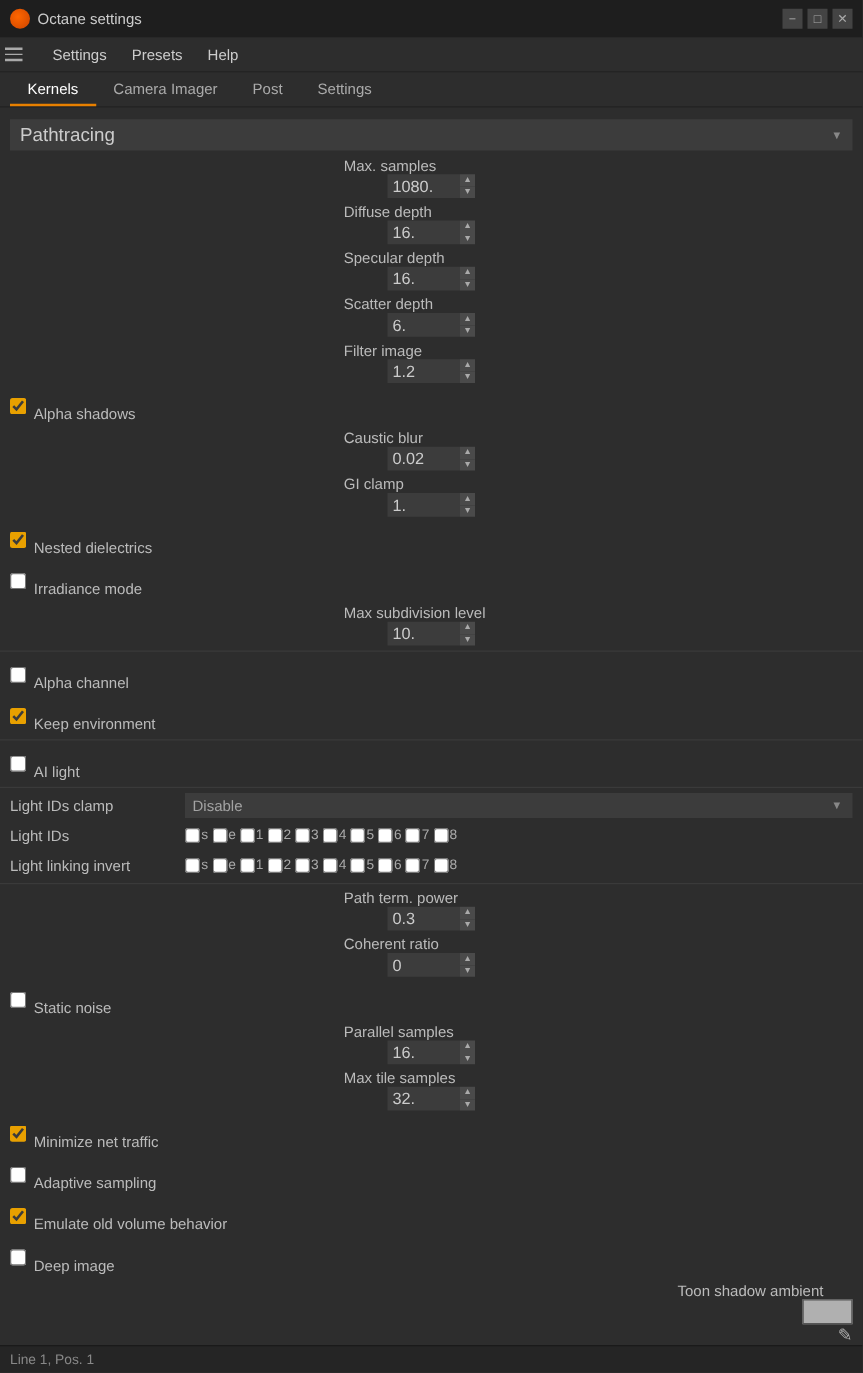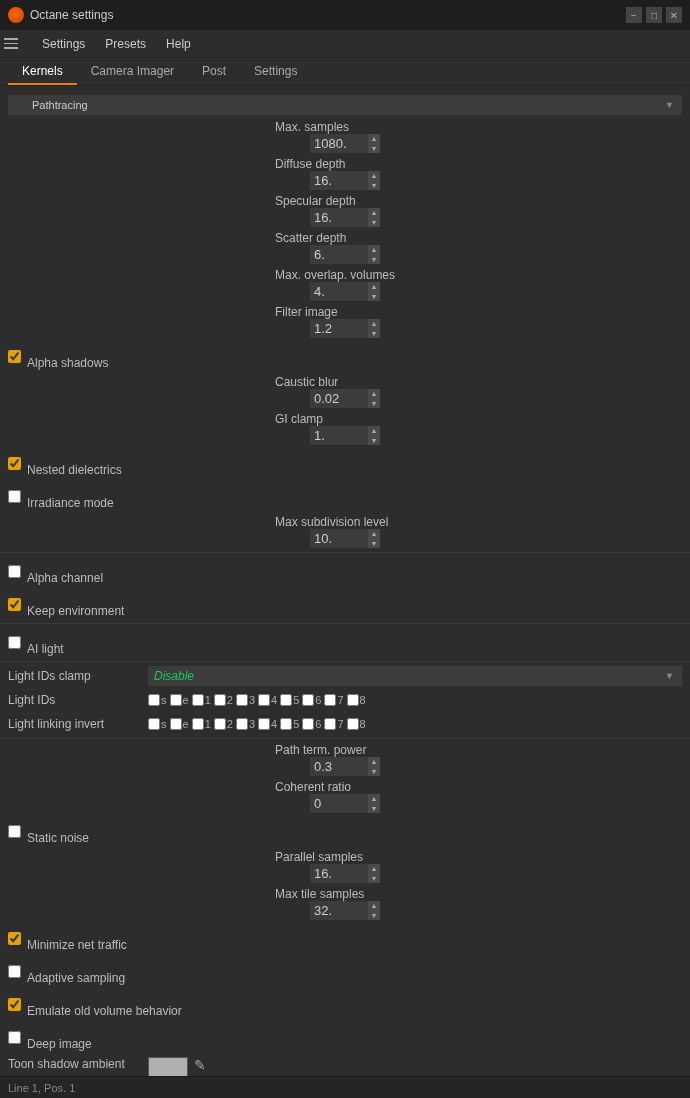--- a/index.html
+++ b/index.html
@@ -116,22 +116,22 @@
     .dropdown-row {
       display: flex;
       align-items: center;
       padding: 3px 8px;
     }
     .dropdown-select {
       width: 100%;
       background: #3c3c3c;
       color: #cccccc;
       border: none;
-      padding: 4px 24px;
-      font-size: 11px;
+      padding: 4px 8px;
+      font-size: 15px;
       appearance: none;
       cursor: pointer;
     }
     .dropdown-wrapper {
       position: relative;
       flex: 1;
     }
     .dropdown-wrapper::after {
       content: '▼';
       position: absolute;
@@ -230,44 +230,44 @@
       min-height: 24px;
     }
     .lightids-action-row .label { width: 140px; flex-shrink: 0; }
     .action-dropdown-wrapper {
       flex: 1;
       position: relative;
     }
     .action-dropdown {
       width: 100%;
       background: #3c3c3c;
-      color: #22c55e;
+      color: #a3a3a3;
       border: none;
       padding: 3px 24px 3px 6px;
       font-size: 12px;
       appearance: none;
       cursor: pointer;
-      font-style: italic;
     }
     .action-dropdown-wrapper::after {
       content: '▼';
       position: absolute;
       right: 8px;
       top: 50%;
       transform: translateY(-50%);
       font-size: 9px;
       color: #888;
       pointer-events: none;
     }
     
     .toon-row {
       display: flex;
-      align-items: flex-start;
+      align-items: flex-end;
       padding: 3px 8px;
       min-height: 28px;
+      flex-direction: column;
     }
     .toon-row .label { width: 140px; flex-shrink: 0; }
     .color-swatch {
       width: 40px;
       height: 20px;
       background: #b0b0b0;
       border: 1px solid #555;
       cursor: pointer;
     }
     .eyedropper-icon {
@@ -427,34 +427,20 @@
         <button class="spinner-btn">▲</button>
         <button class="spinner-btn">▼</button>
       </div>
     </div>
     <div class="slider-container">
       <div class="slider-fill" style="width:18%"></div>
       <div class="slider-thumb" style="left:18%"></div>
     </div>
   </div>
 
-  <div class="setting-row">
-    <span class="label">Max. overlap. volumes</span>
-    <div class="number-wrapper">
-      <input type="text" value="4." style="">
-      <div class="spinner-btns">
-        <button class="spinner-btn">▲</button>
-        <button class="spinner-btn">▼</button>
-      </div>
-    </div>
-    <div class="slider-container">
-      <div class="slider-fill" style="width:12%"></div>
-      <div class="slider-thumb" style="left:12%"></div>
-    </div>
-  </div>
 
 
   <div class="setting-row">
     <span class="label">Filter image</span>
     <div class="number-wrapper">
       <input type="text" value="1.2" style="">
       <div class="spinner-btns">
         <button class="spinner-btn">▲</button>
         <button class="spinner-btn">▼</button>
       </div>

